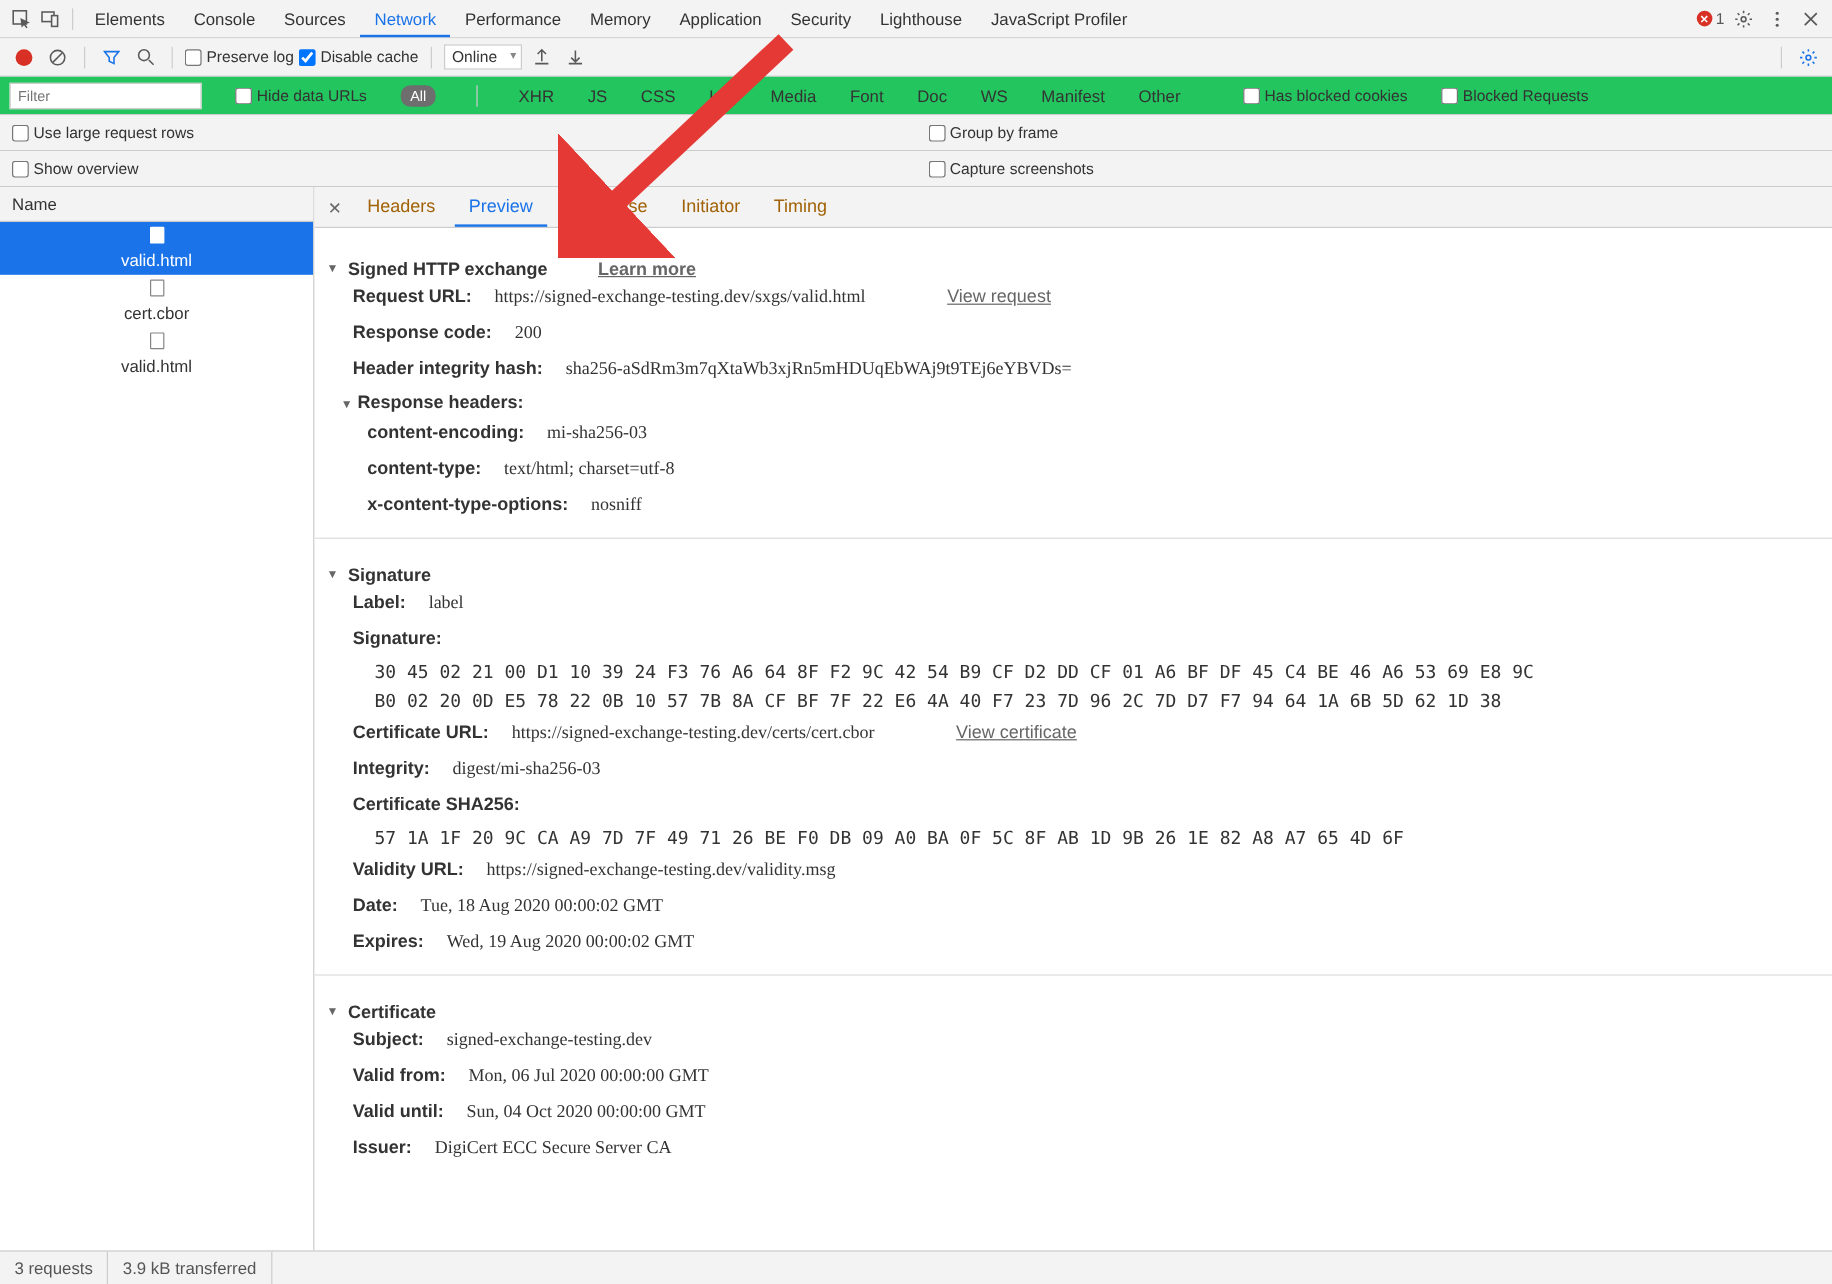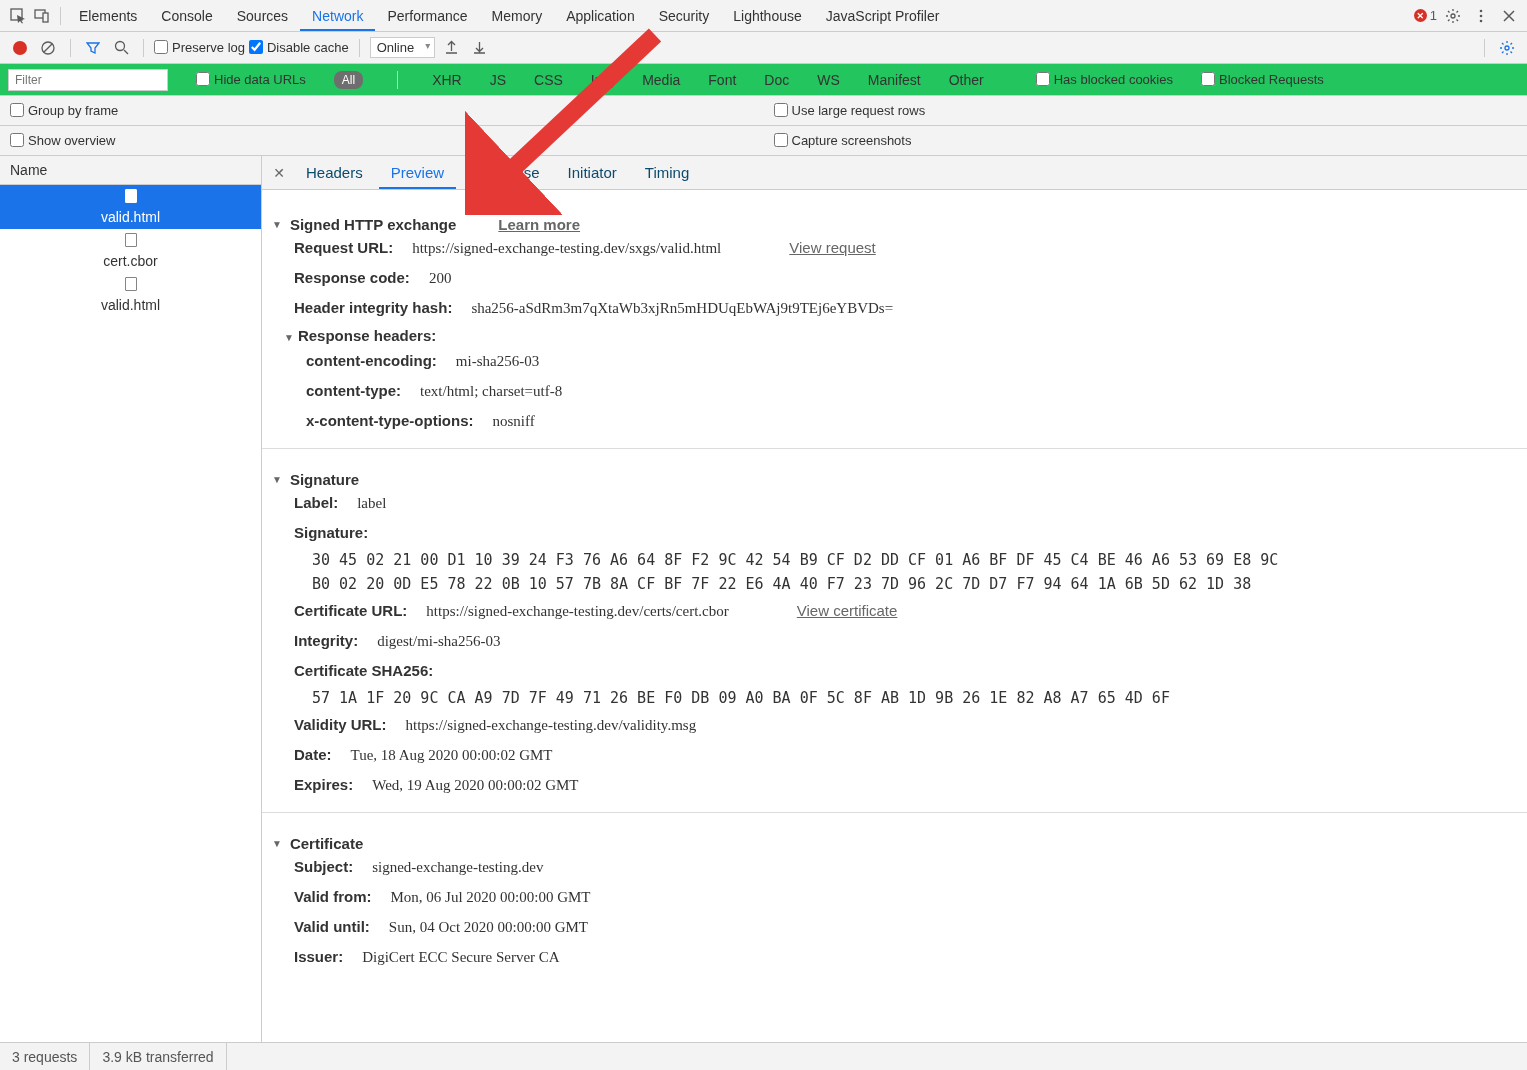--- a/index.html
+++ b/index.html
@@ -9,21 +9,21 @@
 .vsep { width: 1px; height: 18px; background: #ccc; margin: 0 6px; }
 .tabs-top { display: flex; align-items: center; flex: 1; }
 .tab-top { padding: 7px 12px; color: #333; cursor: pointer; font-size: 14px; }
 .tab-top.active { color: #1a73e8; border-bottom: 2px solid #1a73e8; padding-bottom: 5px; }
 .top-right { display: flex; align-items: center; gap: 4px; margin-left: auto; }
 .err-badge { display: flex; align-items: center; gap: 3px; color: #5a5a5a; font-size: 13px; }
 .err-circle { width: 13px; height: 13px; background: #d93025; border-radius: 50%; color: #fff; font-size: 9px; display: flex; align-items: center; justify-content: center; font-weight: bold; }
 
 .toolbar { display: flex; align-items: center; height: 32px; border-bottom: 1px solid #ccc; background: #f3f3f3; padding: 0 8px; gap: 4px; }
 .rec-dot { width: 14px; height: 14px; border-radius: 50%; background: #d93025; }
-.chk { display: flex; align-items: flex-start; gap: 4px; font-size: 13px; color: #333; }
+.chk { display: flex; align-items: flex-end; gap: 4px; font-size: 13px; color: #333; }
 .chk input { width: 14px; height: 14px; }
 .select-throttle { border: 1px solid #ccc; padding: 2px 20px 2px 6px; font-size: 13px; background: #fff; position: relative; }
 .select-throttle::after { content: "▾"; position: absolute; right: 4px; color: #888; font-size: 10px; }
 
 .filterbar { display: flex; align-items: center; height: 32px; border-bottom: 1px solid #ccc; background: #22c55e; padding: 0 8px; gap: 28px; }
 .filter-input { width: 160px; height: 22px; border: 1px solid #ccc; padding: 0 6px; font-size: 12px; background: #fff; }
 .pill { background: #6e6e6e; color: #fff; border-radius: 8px; padding: 2px 8px; font-size: 12px; }
 .filter-type { font-size: 14px; color: #333; cursor: pointer; }
 
 .optrow { display: flex; height: 30px; border-bottom: 1px solid #ccc; background: #f3f3f3; align-items: center; }
@@ -34,21 +34,21 @@
 .sidebar-head { padding: 6px 10px; border-bottom: 1px solid #ccc; font-size: 14px; background: #f3f3f3; }
 .req-list { flex: 1; overflow: auto; }
 .req-item { display: flex; align-items: center; gap: 6px; padding: 4px 10px; font-size: 14px; cursor: pointer; flex-direction: column; }
 .req-item.selected { background: #1a73e8; color: #fff; }
 .doc-icon { width: 12px; height: 14px; border: 1px solid currentColor; border-radius: 1px; opacity: .6; }
 .req-item.selected .doc-icon { background: #fff; opacity: 1; border-color: #fff; }
 
 .detail { flex: 1; display: flex; flex-direction: column; overflow: hidden; }
 .detail-tabs { display: flex; align-items: center; height: 34px; border-bottom: 1px solid #ccc; background: #f3f3f3; padding: 0 6px; gap: 4px; }
 .detail-tabs .x { width: 22px; text-align: center; color: #666; cursor: pointer; font-size: 14px; }
-.dtab { padding: 8px 12px; font-size: 15px; color: #0c4a6e; cursor: pointer; }
+.dtab { padding: 8px 12px; font-size: 15px; color: #a16207; cursor: pointer; }
 .dtab.active { color: #1a73e8; border-bottom: 2px solid #1a73e8; padding-bottom: 6px; }
 
 .detail-body { flex: 1; overflow: auto; padding: 4px 0 10px 0; }
 .section { border-bottom: 1px solid #ddd; padding: 6px 10px 12px 10px; }
 .section-title { font-weight: 600; font-size: 15px; display: flex; align-items: center; gap: 6px; margin-top: 16px; }
 .tri::before { content: "▼"; font-size: 10px; color: #666; margin-right: 2px; }
 .row { display: flex; align-items: baseline; gap: 19px; padding: 3px 0 3px 22px; font-size: 15px; line-height: 1.6; }
 .k { font-weight: 600; }
 .v-mono { font-family: Liberation Serif, serif; font-size: 15px; }
 .link { color: #666; text-decoration: underline; cursor: pointer; font-size: 15px; }
@@ -196,27 +196,27 @@
   <label class="chk">
       <input type="checkbox" style="">
       <span>Blocked Requests</span>
     </label>
 </div>
 
 <div class="optrow">
   <div class="optcell">
       <label class="chk">
         <input type="checkbox" style="">
-        <span>Group by frame</span>
+        <span>Use large request rows</span>
       </label>
     </div>
   <div class="optcell">
       <label class="chk">
         <input type="checkbox" style="">
-        <span>Use large request rows</span>
+        <span>Group by frame</span>
       </label>
     </div>
 </div>
 <div class="optrow">
   <div class="optcell">
       <label class="chk">
         <input type="checkbox" style="">
         <span>Show overview</span>
       </label>
     </div>

